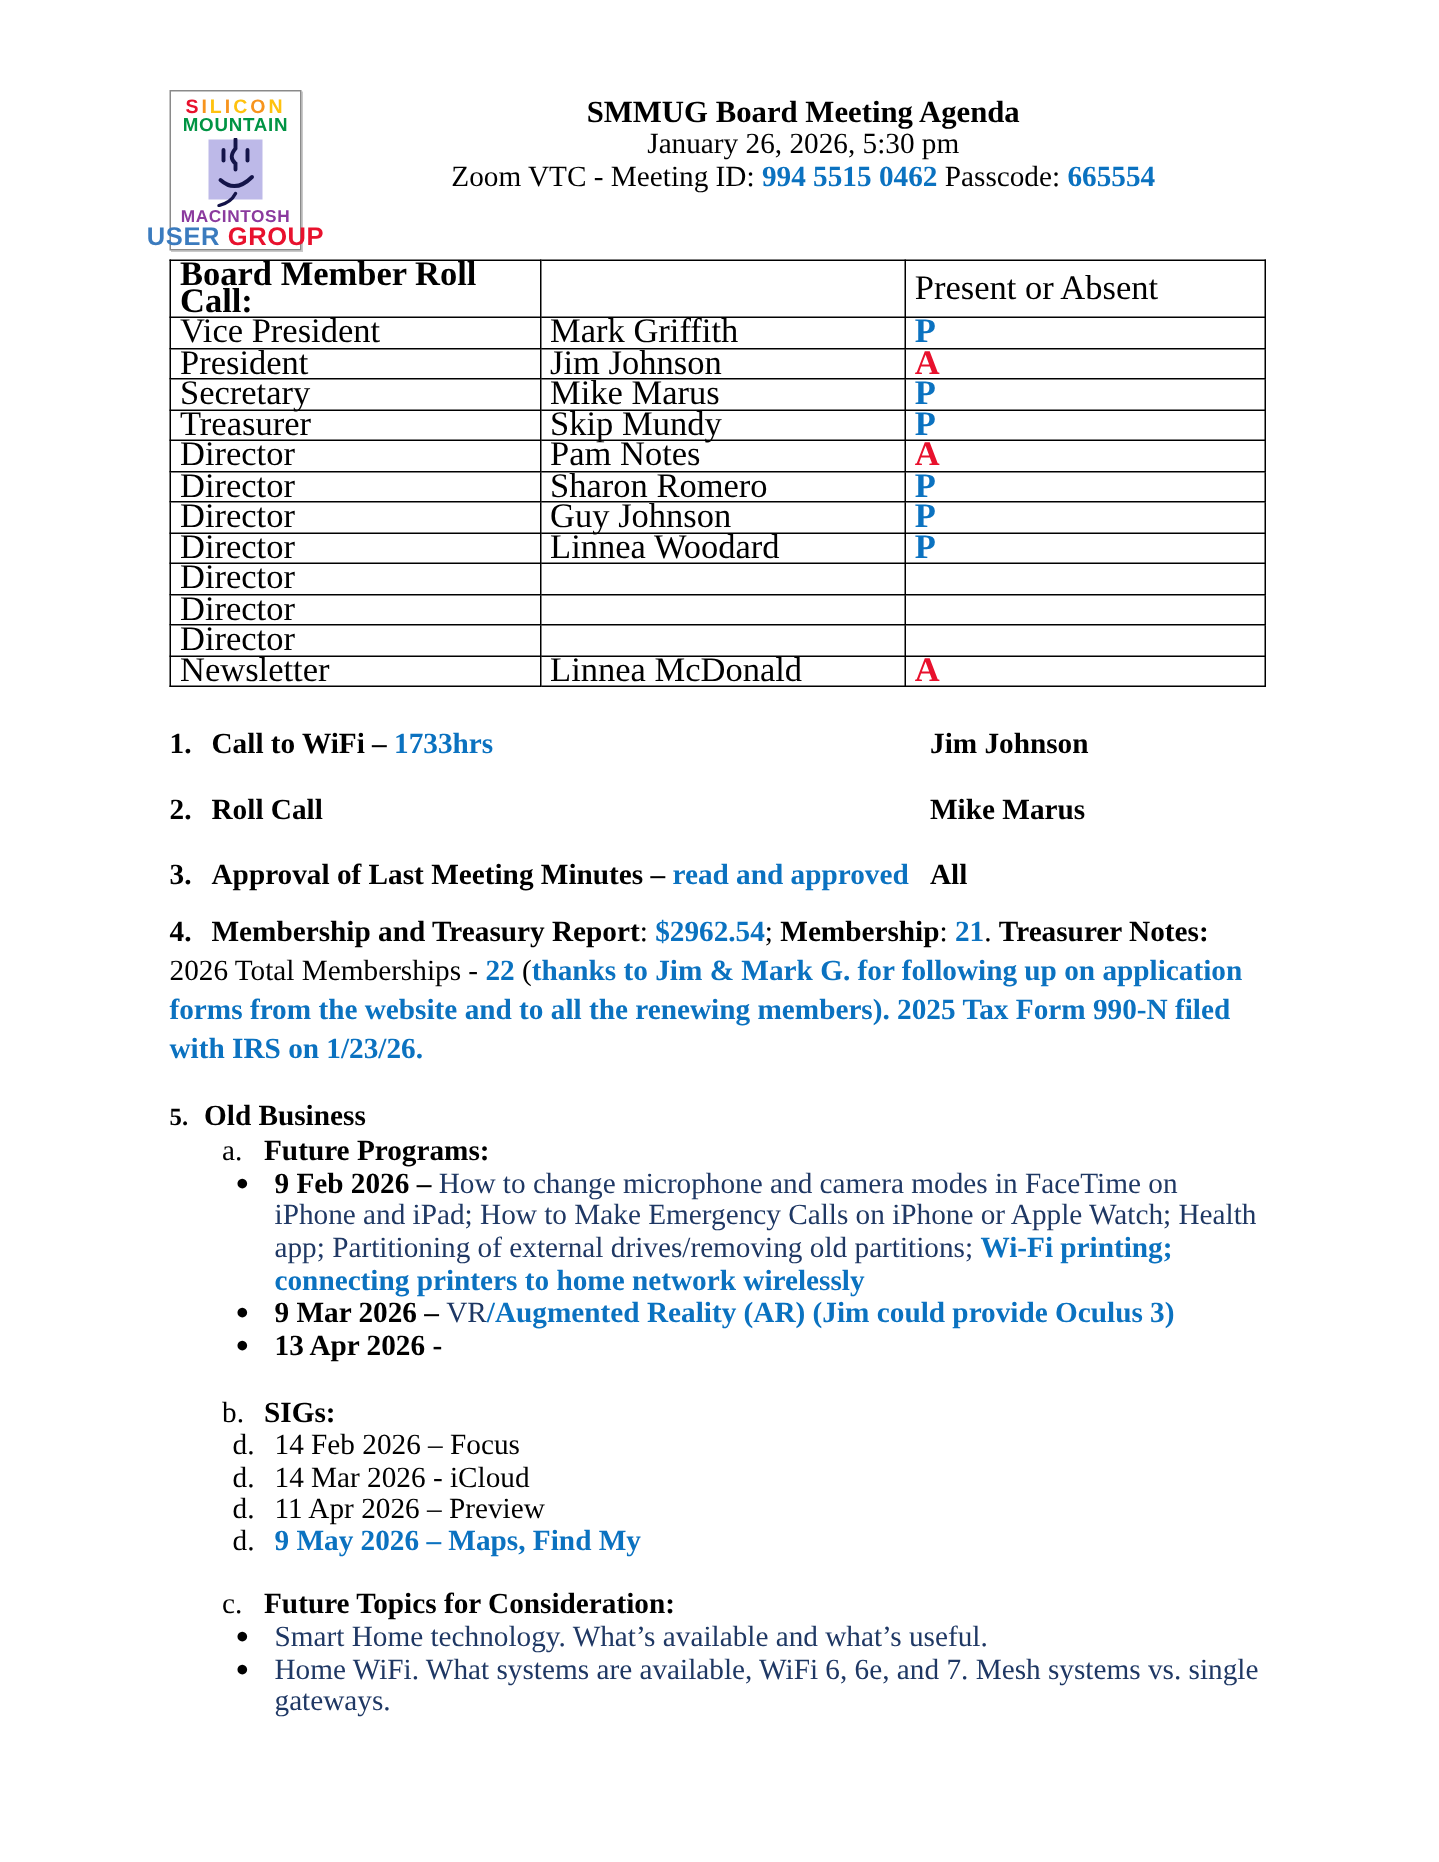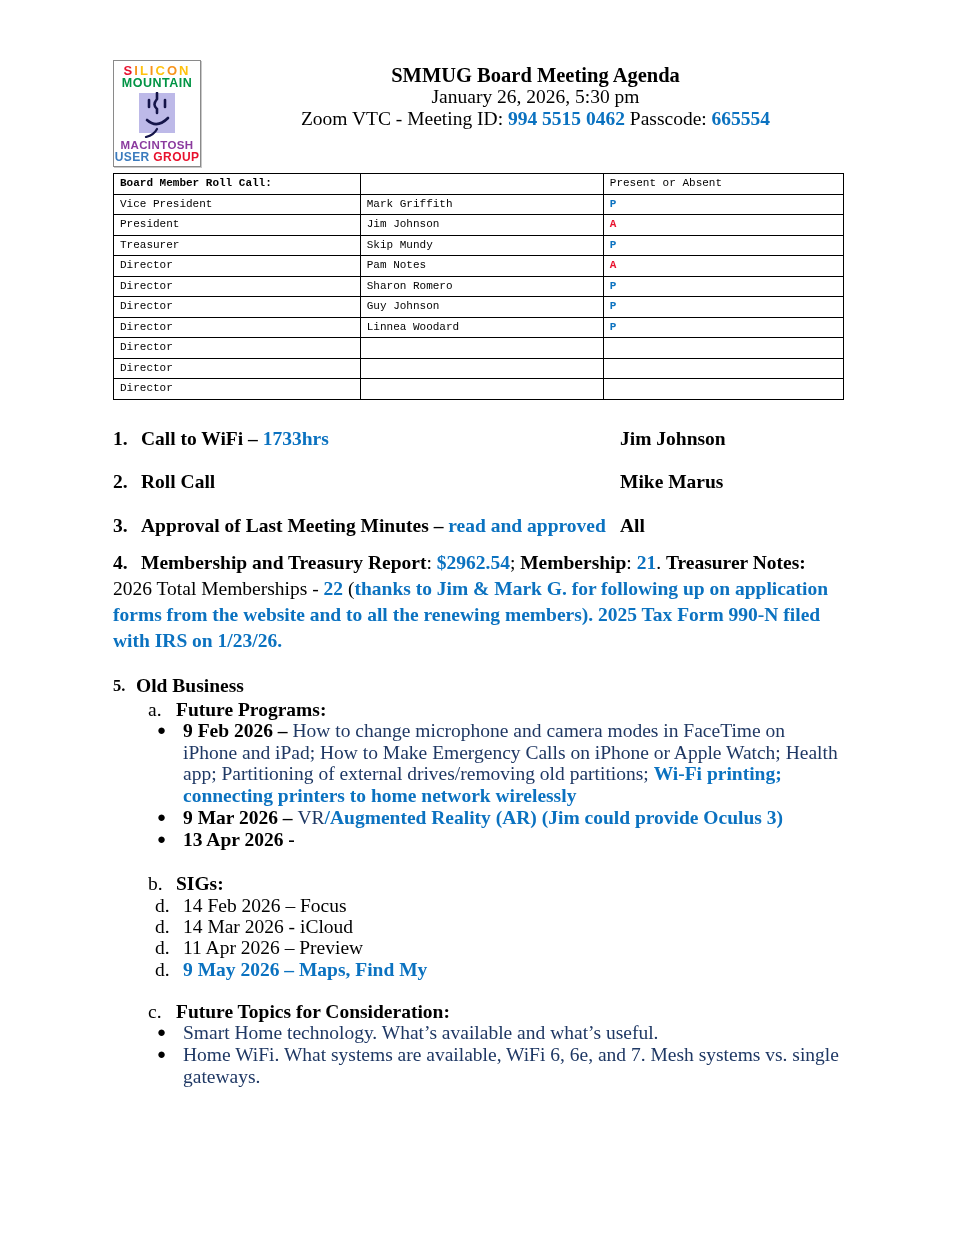--- a/index.html
+++ b/index.html
@@ -33,41 +33,40 @@
   .logo-silicon span:nth-child(1){color:#e8112d;}
   .logo-silicon span:nth-child(2){color:#f7941d;}
   .logo-silicon span:nth-child(3){color:#ffc20e;}
   .logo-silicon span:nth-child(4){color:#f7941d;}
   .logo-silicon span:nth-child(5){color:#ffc20e;}
   .logo-silicon span:nth-child(6){color:#f7941d;}
   .logo-silicon span:nth-child(7){color:#ffc20e;}
   .logo-mountain { font-size:12.5px; color:#009444; letter-spacing:0.5px; line-height:13px; }
   .logo-face { margin:2px 0 1px 0; }
   .logo-macintosh { font-size:11.5px; color:#8b3a9e; letter-spacing:0.4px; line-height:12px; }
-  .logo-usergroup { font-size:12px; line-height:13px; letter-spacing:0.4px; white-space:nowrap; }
+  .logo-usergroup { font-size:17px; line-height:13px; letter-spacing:0.4px; white-space:nowrap; }
   .logo-user { color:#3b7bbe; }
   .logo-group { color:#e8112d; }
 
   .header-text { flex:1; text-align:center; padding:4px 0 0 26px; }
   .doc-title  { font-weight:bold; font-size:20.5px; line-height:22px; }
   .doc-date   { font-size:19.5px; line-height:22px; }
   .doc-zoom   { font-size:19.5px; line-height:22px; }
 
   
   .b  { font-weight:bold; }
   .bb { font-weight:bold; color:#0b72c0; }
   .navy { color:#1f3864; }
   .red-b { font-weight:bold; color:#e8112d; }
 
   
   table.rollcall {
     width:100%; border-collapse:collapse;
     margin-top:6px;
-    font-size:11px;
-    font-family:Liberation Mono, monospace;
+    font-size:23px;
   }
   table.rollcall td {
     border:1px solid #000000;
     height:20.5px;
     padding:0 0 1px 6px;
     line-height:18px;
     vertical-align:middle;
   }
   td.c1 { width:33.8%; }
   td.c2 { width:33.3%; }
@@ -137,20 +136,25 @@
         <td class="c1">Vice President</td>
         <td class="c2">Mark Griffith</td>
         <td class="c3 bb">P</td>
       </tr>
       <tr>
         <td class="c1">President</td>
         <td class="c2">Jim Johnson</td>
         <td class="c3 red-b">A</td>
       </tr>
       <tr>
+        <td class="c1">Secretary</td>
+        <td class="c2">Mike Marus</td>
+        <td class="c3 bb">P</td>
+      </tr>
+      <tr>
         <td class="c1">Treasurer</td>
         <td class="c2">Skip Mundy</td>
         <td class="c3 bb">P</td>
       </tr>
       <tr>
         <td class="c1">Director</td>
         <td class="c2">Pam Notes</td>
         <td class="c3 red-b">A</td>
       </tr>
       <tr>
@@ -175,20 +179,25 @@
       </tr>
       <tr>
         <td class="c1">Director</td>
         <td class="c2"></td>
         <td class="c3"></td>
       </tr>
       <tr>
         <td class="c1">Director</td>
         <td class="c2"></td>
         <td class="c3"></td>
+      </tr>
+      <tr>
+        <td class="c1">Newsletter</td>
+        <td class="c2">Linnea McDonald</td>
+        <td class="c3 red-b">A</td>
       </tr>
     </tbody>
   </table>
 
   <div class="agenda-row mt-first">
     <div class="agenda-left">
       <span class="num b">1.</span>
       <span><span class="b">Call to WiFi – </span><span class="bb">1733hrs</span></span>
     </div>
     <div class="b">Jim Johnson</div>

